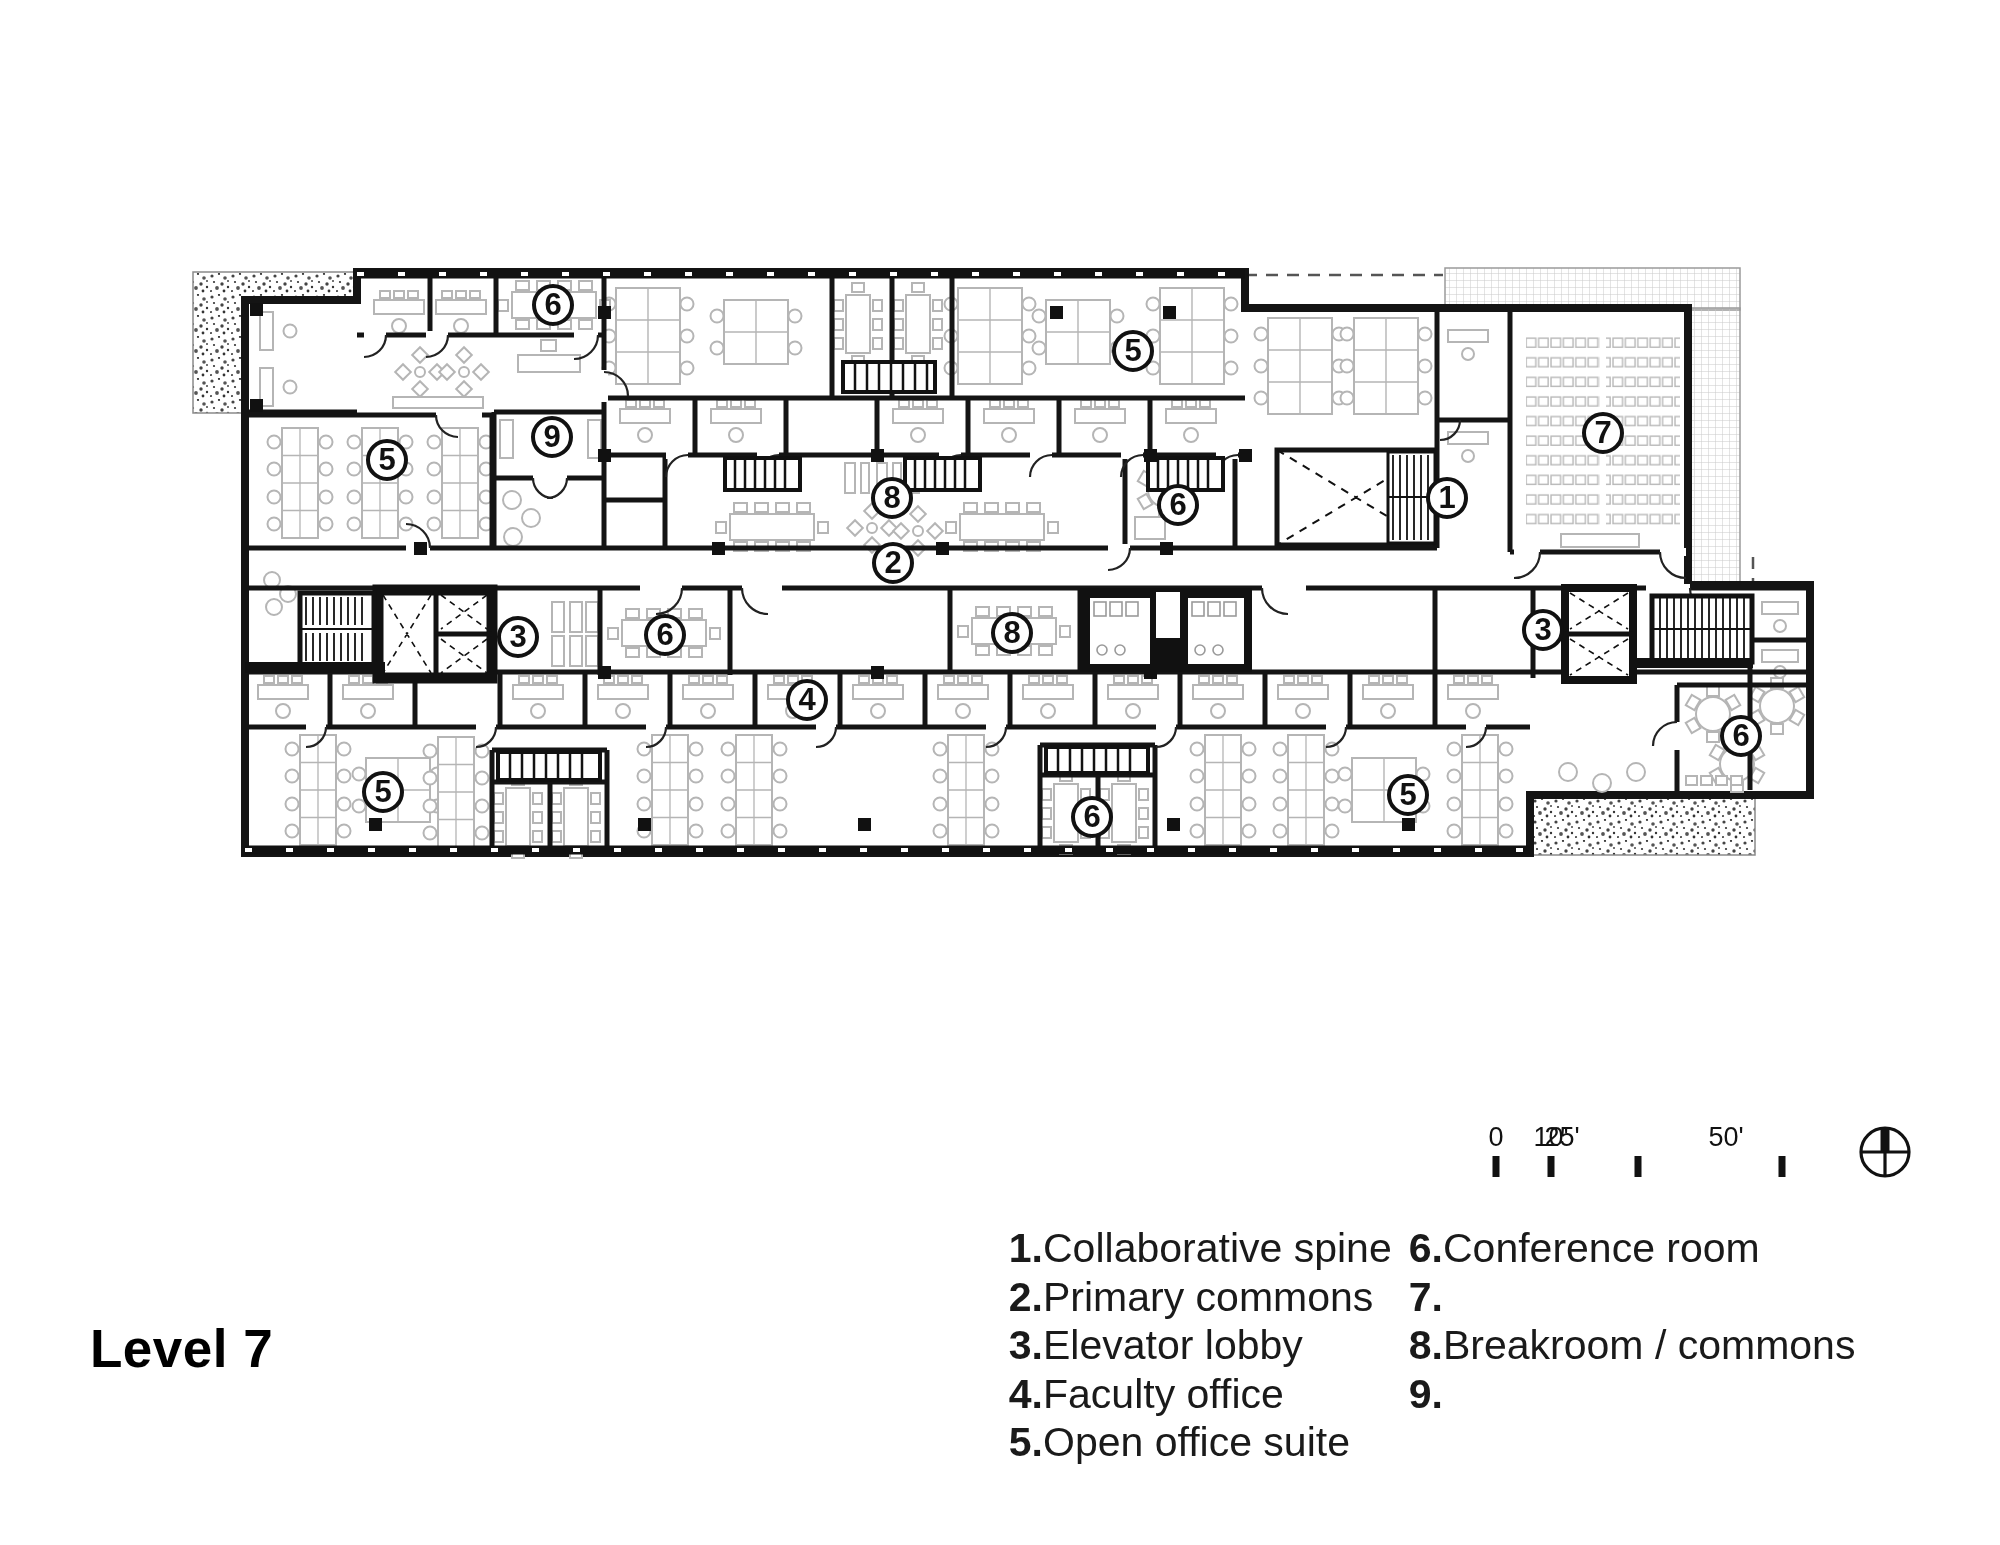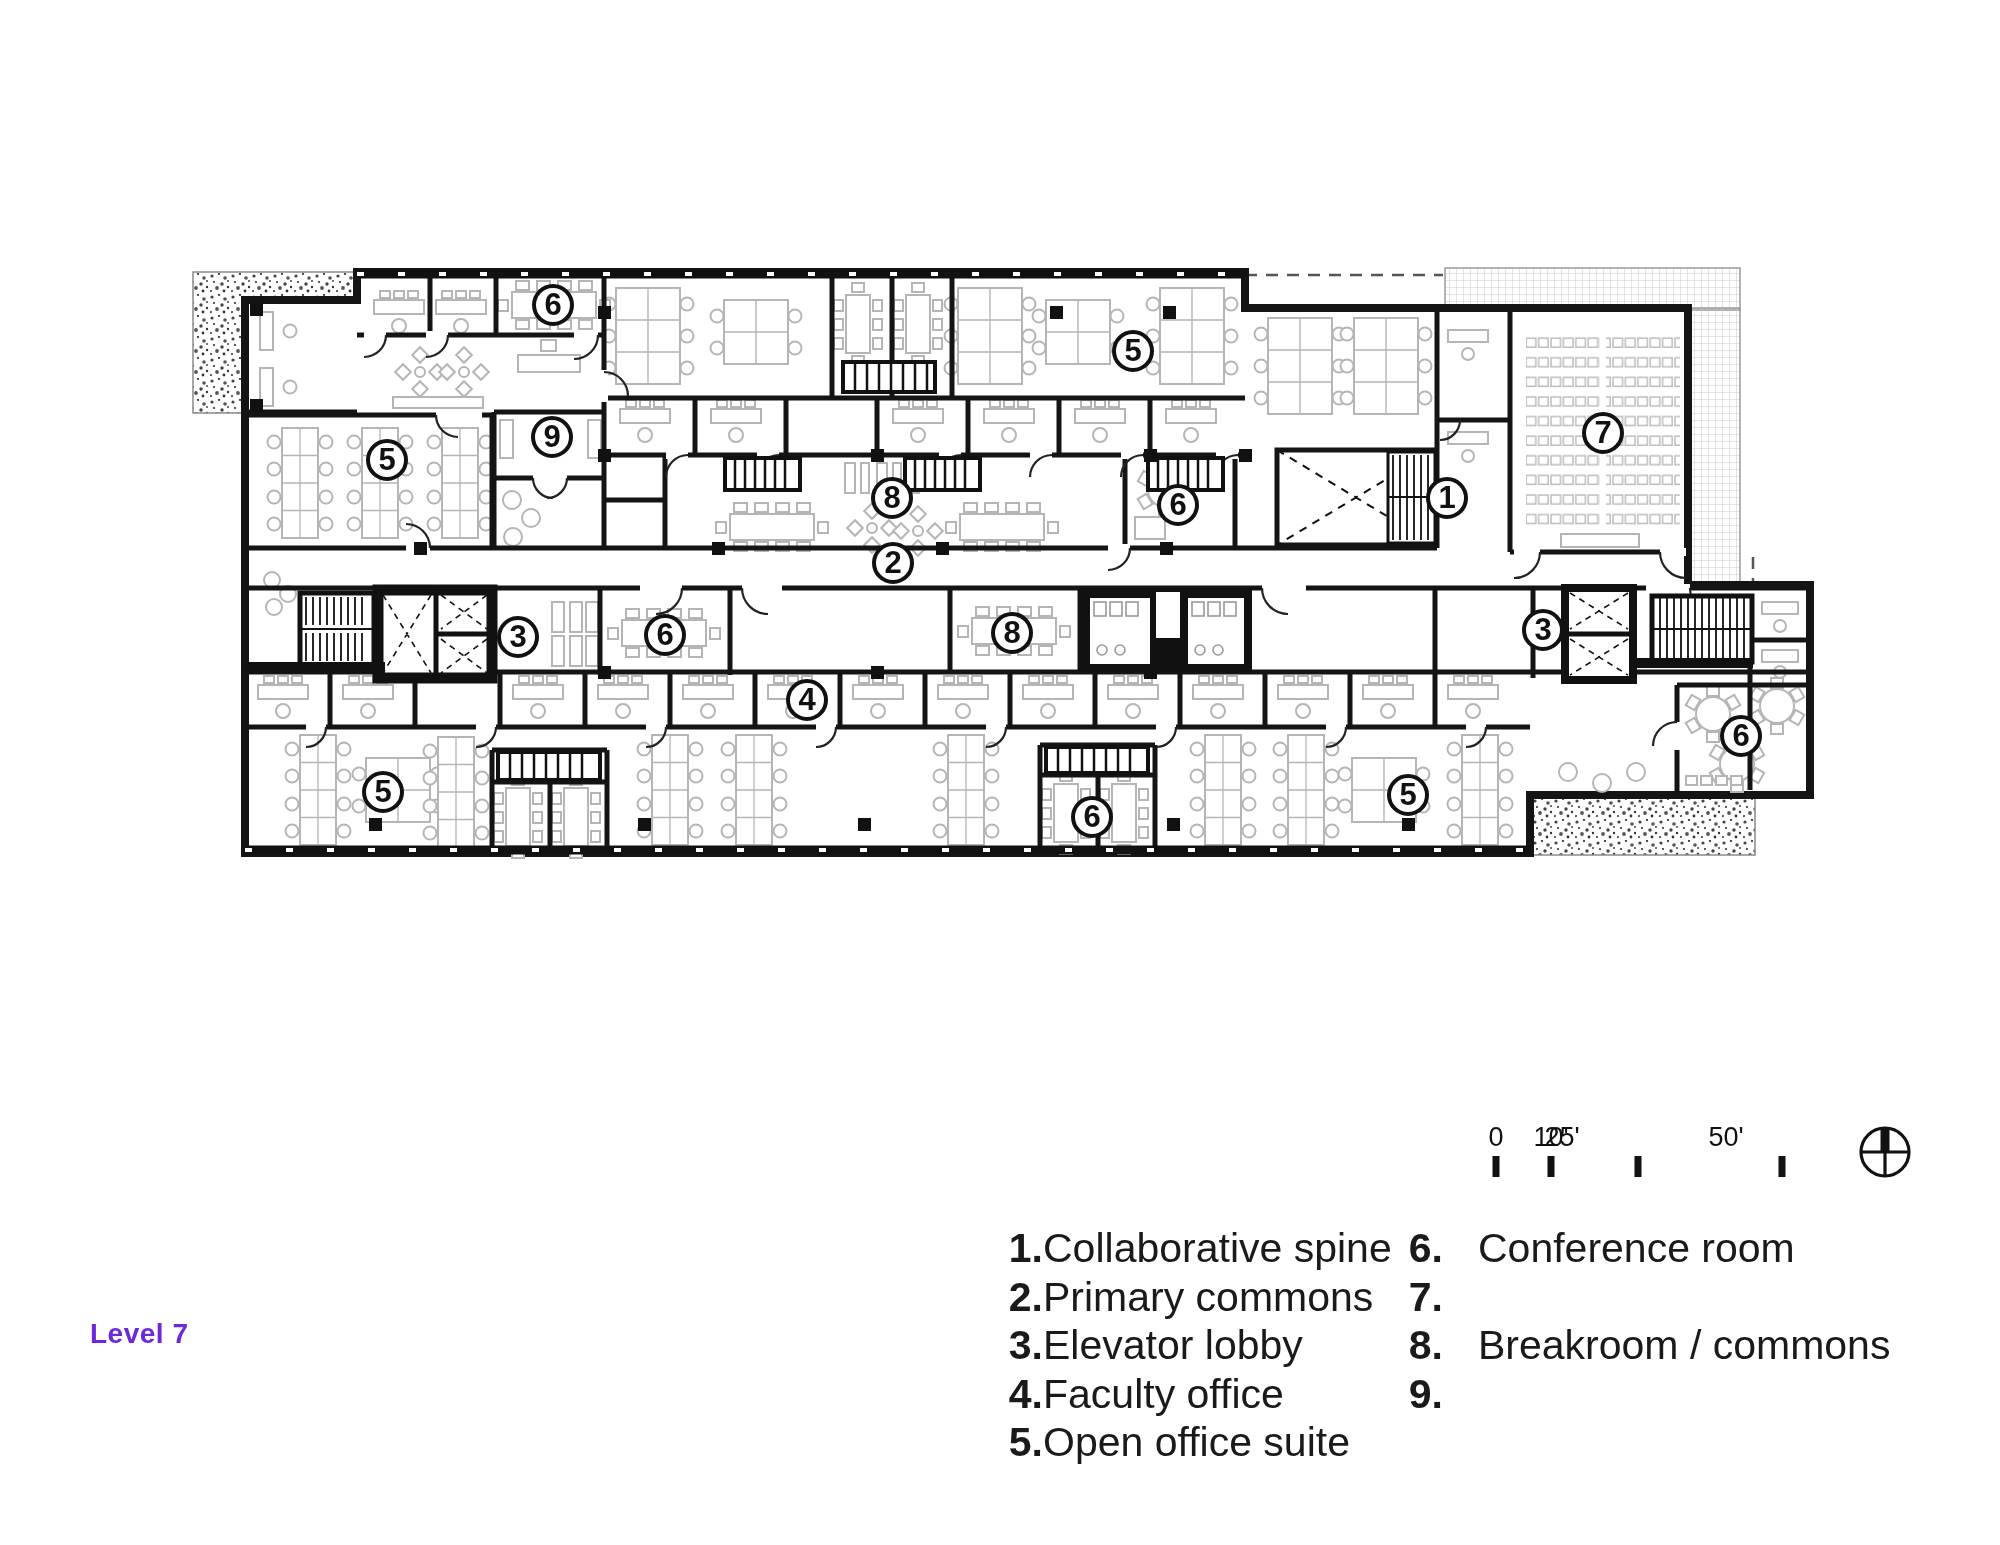--- a/index.html
+++ b/index.html
@@ -12,39 +12,39 @@
   .plan-svg{position:absolute;left:0;top:0;}
   .layer{position:absolute;left:0;top:0;width:100%;height:100%;pointer-events:none;}
   .marker{
     position:absolute;width:42px;height:42px;box-sizing:border-box;
     border:4px solid #111;border-radius:50%;background:#fff;
     font-weight:700;font-size:31px;line-height:34px;text-align:center;color:#111;
     transform:translate(-50%,-50%);
   }
   .plan-title{
     position:absolute;left:90px;top:1318px;
-    font-size:28px;font-weight:700;color:#6d28d9;letter-spacing:0.5px;
+    font-size:53px;font-weight:700;color:#000000;letter-spacing:0.5px;
   }
   .scale-label{
     position:absolute;top:1122px;transform:translateX(-50%);
     font-size:27px;color:#111;
   }
   .scale-tick{
     position:absolute;top:1156px;width:7px;height:21px;background:#111;
     transform:translateX(-50%);
   }
   .north{position:absolute;left:1857px;top:1124px;}
   .legend-col{position:absolute;top:1224px;}
   .legend-col.c0{left:1005px;}
   .legend-col.c1{left:1388px;}
   .legend-row{display:flex;height:48.6px;line-height:48.6px;font-size:41px;white-space:nowrap;}
   .legend-num{font-weight:700;width:38px;text-align:right;}
   .c1 .legend-num{width:55px;}
   .legend-label{}
-  .c1 .legend-label{margin-left:35px;}
+  .c1 .legend-label{}
 </style>
 </head>
 <body>
 
 <div class="stage">
 
   <svg class="plan-svg" width="2000" height="1080" viewBox="0 0 2000 1080" xmlns="http://www.w3.org/2000/svg">
     <defs>
       <pattern id="stip" width="21" height="21" patternUnits="userSpaceOnUse">
         <rect width="21" height="21" fill="#fff"></rect>

